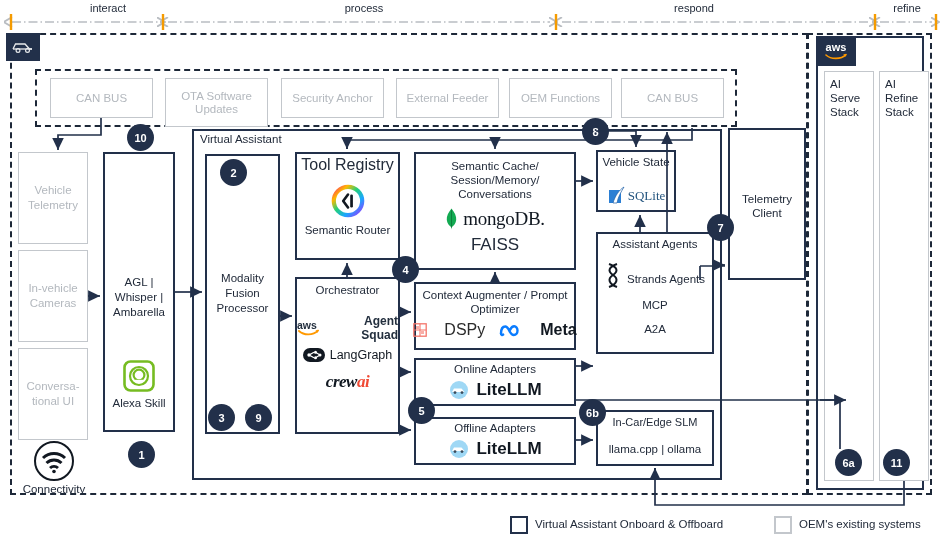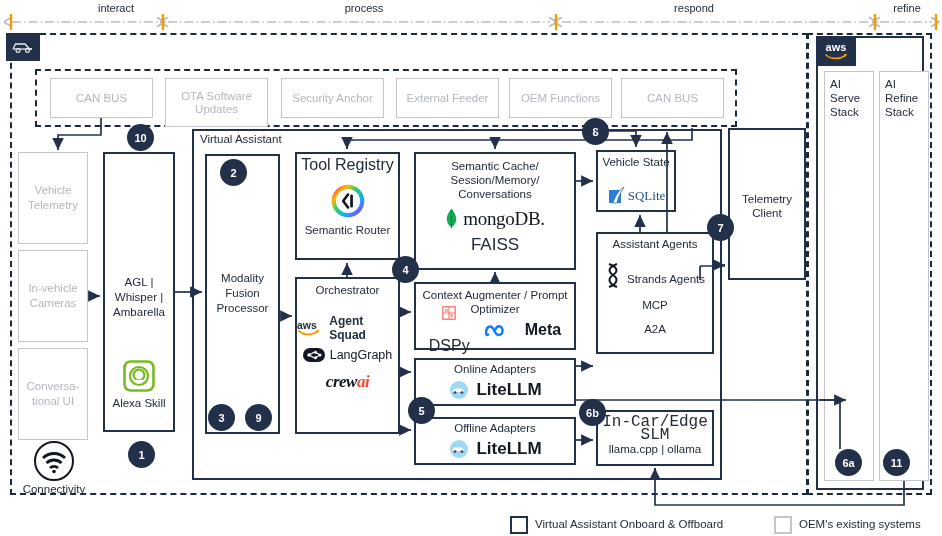--- a/index.html
+++ b/index.html
@@ -35,21 +35,21 @@
 
   
   .logo-row{display:flex;align-items:center;justify-content:center;gap:5px;}
   .bold{font-weight:bold;}
 </style>
 </head>
 <body>
 
 <div id="stage">
 
-  <div class="band-label" style="left:86px;top:2px;width:60px;">interact</div>
+  <div class="band-label" style="left:78px;top:2px;width:60px;">interact</div>
   <div class="band-label" style="left:334px;top:2px;width:60px;">process</div>
   <div class="band-label" style="left:663px;top:2px;width:62px;">respond</div>
   <div class="band-label" style="left:882px;top:2px;width:50px;">refine</div>
 
   <svg class="wires">
     <defs>
       <marker id="gl" markerWidth="7" markerHeight="7" refX="6" refY="3.5" orient="auto">
         <path d="M6,0 L0,3.5 L6,7" fill="none" stroke="#b9bdc2" stroke-width="1.3"></path>
       </marker>
       <marker id="gr" markerWidth="7" markerHeight="7" refX="1" refY="3.5" orient="auto">
@@ -159,21 +159,21 @@
 
   <div class="abs logo-row" style="left:297px;top:318px;width:101px;height:20px;">
     <span style="position:relative;display:inline-block;width:24px;height:16px;">
       <span style="position:absolute;left:0;top:-1px;font-size:10.5px;font-weight:bold;color:#232f3e;">aws</span>
       <svg style="position:absolute;left:1px;top:9px;" width="21" height="7" viewBox="0 0 21 7">
           <path d="M1 2 C6 6.6 15 6.6 20 1.6" fill="none" stroke="#ff9900" stroke-width="1.9" stroke-linecap="round"></path>
           <path d="M17.5 1 L20.3 1.4 L19.4 4" fill="#ff9900"></path>
         </svg>
     </span>
     <span class="bold" style="font-size:12px;color:#232f3e;visibility:hidden;width:0;">aws Agent Squad</span>
-    <span class="bold" style="font-size:12px;color:#232f3e;">Agent Squad</span>
+    <span class="bold" style="font-size:12px;color:#232f3e;text-align:right;">Agent Squad</span>
   </div>
 
   <div class="abs logo-row" style="left:297px;top:345px;width:101px;height:20px;">
     <svg width="22" height="14" viewBox="0 0 22 14">
         <rect x="0" y="0" width="22" height="14" rx="7" fill="#111821"></rect>
         <circle cx="6" cy="7" r="1.7" fill="#fff"></circle>
         <path d="M6 7 L11 4.2 M6 7 L11 9.8" stroke="#fff" stroke-width="1.2"></path>
         <circle cx="12.5" cy="4.2" r="1.5" fill="#fff"></circle>
         <circle cx="12.5" cy="9.8" r="1.5" fill="#fff"></circle>
         <circle cx="17" cy="7" r="1.5" fill="#fff"></circle>
@@ -193,21 +193,21 @@
         <path d="M6.5 0.5 C9.6 4.5 11.6 8.2 11.2 12 C10.9 15.4 8.9 17.6 6.9 19 L6.5 21.6 L6.1 19 C4.1 17.6 2.1 15.4 1.8 12 C1.4 8.2 3.4 4.5 6.5 0.5 Z" fill="#13aa52"></path>
         <path d="M6.5 1.8 L6.5 19.6" stroke="#0b7a3b" stroke-width="0.9"></path>
       </svg>
     <span style="font-family:'Liberation Serif',serif;font-size:19px;color:#111821;letter-spacing:-0.3px;">mongoDB.</span>
   </div>
   <div class="t" style="left:414px;top:234px;width:162px;font-size:17px;line-height:22px;">FAISS</div>
 
   <div class="abs dark-box" style="left:414px;top:282px;width:162px;height:68px;"></div>
   <div class="t" style="left:414px;top:288px;width:162px;font-size:11.5px;line-height:14px;">Context Augmenter / Prompt Optimizer</div>
   <div class="abs logo-row" style="left:414px;top:318px;width:162px;height:24px;gap:14px;">
-    <span class="logo-row" style="gap:17px;flex-direction:column;">
+    <span class="logo-row" style="gap:17px;">
       <svg width="14" height="14" viewBox="0 0 14 14">
           <rect x="0.8" y="0.8" width="12.4" height="12.4" fill="none" stroke="#f4766b" stroke-width="1.3"></rect>
           <path d="M7 0.8 V13.2 M0.8 7 H13.2" stroke="#f4766b" stroke-width="1.1"></path>
           <rect x="3" y="3" width="3" height="3" fill="#f4766b" opacity=".6"></rect>
           <rect x="8" y="8" width="3" height="3" fill="#f4766b" opacity=".6"></rect>
         </svg>
       <span style="font-size:16px;color:#2b2b2b;">DSPy</span>
     </span>
     <span class="logo-row" style="gap:3px;">
       <svg width="22" height="13" viewBox="0 0 22 13">
@@ -265,21 +265,21 @@
   </div>
   <div class="t" style="left:618px;top:273px;width:96px;font-size:11.5px;">Strands Agents</div>
   <div class="t" style="left:596px;top:299px;width:118px;font-size:11.5px;">MCP</div>
   <div class="t" style="left:596px;top:323px;width:118px;font-size:11.5px;">A2A</div>
 
   <div class="abs dark-box" style="left:728px;top:128px;width:78px;height:152px;"></div>
   <div class="t" style="left:728px;top:192px;width:78px;font-size:11.5px;line-height:14px;">Telemetry Client</div>
   <div class="badge" style="left:707px;top:214px;width:27px;height:27px;">7</div>
 
   <div class="abs dark-box" style="left:596px;top:410px;width:118px;height:56px;"></div>
-  <div class="t" style="left:596px;top:416px;width:118px;font-size:16px;font-family:Liberation Mono, monospace;">In-Car/Edge SLM</div>
+  <div class="t" style="left:596px;top:416px;width:118px;font-size:11px;">In-Car/Edge SLM</div>
   <div class="t" style="left:596px;top:443px;width:118px;font-size:11.5px;">llama.cpp | ollama</div>
   <div class="badge" style="left:579px;top:399px;width:27px;height:27px;">6b</div>
 
   <div class="abs dash-thin" style="left:807px;top:33px;width:125px;height:462px;"></div>
   <div class="abs dark-box" style="left:816px;top:36px;width:108px;height:454px;"></div>
   <div class="abs" style="left:816px;top:36px;width:40px;height:30px;background:#22304a;display:flex;flex-direction:column;align-items:center;justify-content:center;">
     <span style="font-size:11px;font-weight:bold;color:#fff;line-height:11px;">aws</span>
     <svg width="22" height="7" viewBox="0 0 22 7">
         <path d="M1 2 C6 6.6 16 6.6 21 1.6" fill="none" stroke="#ff9900" stroke-width="1.6" stroke-linecap="round"></path>
         <path d="M18.3 1 L21.2 1.4 L20.2 4" fill="#ff9900"></path>

